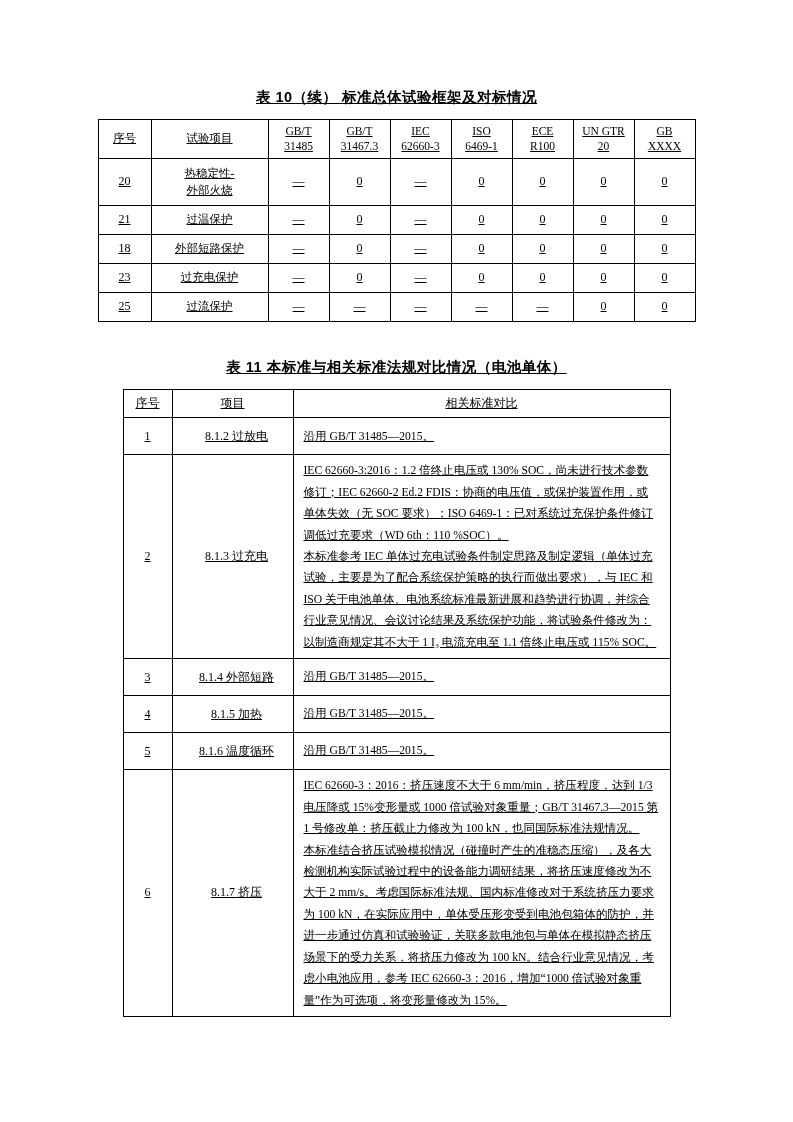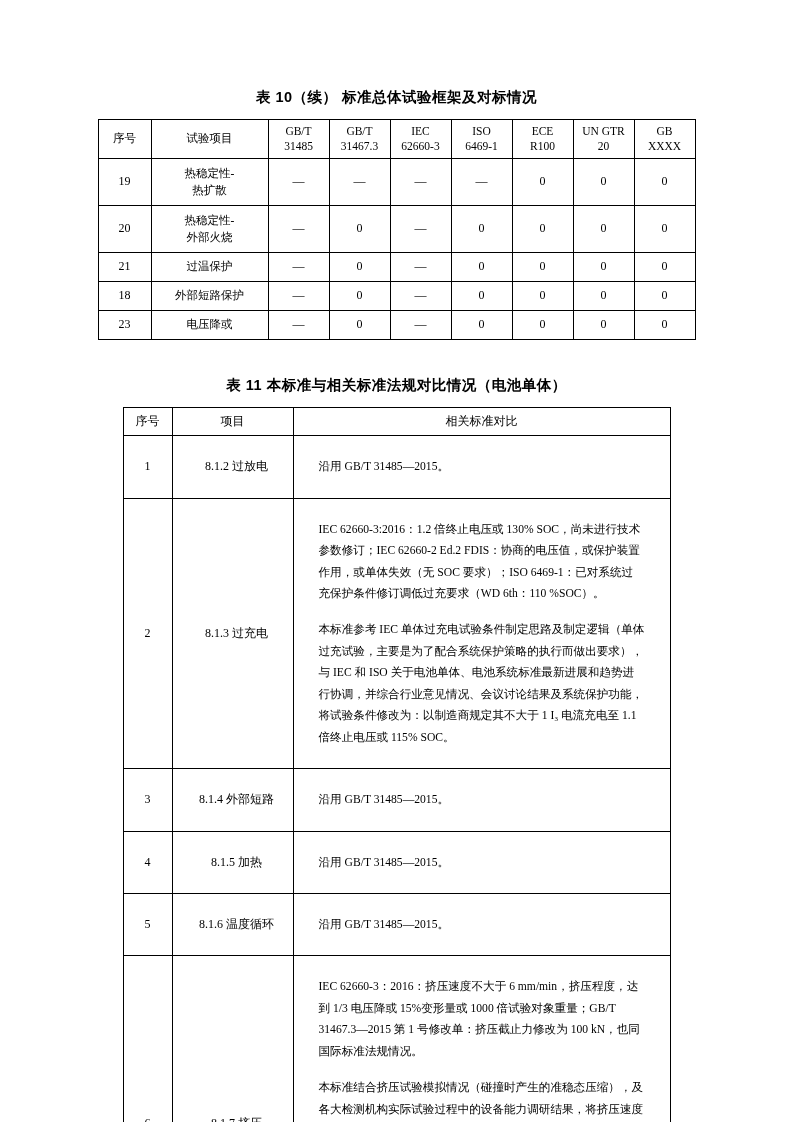--- a/index.html
+++ b/index.html
@@ -13,20 +13,21 @@
     font-family: "Liberation Serif", "DejaVu Serif", serif;
     color: #000000;
     position: relative;
   }
   .page {
     width: 793px;
     height: 1064px;
     box-sizing: border-box;
     padding: 88px 60px 36px 60px;
     position: relative;
+    text-decoration: underline;
   }
   .table-title {
     text-align: center;
     font-size: 14.5px;
     font-weight: bold;
     margin: 0 0 12px 0;
     letter-spacing: 0.5px;
     font-family: "Liberation Sans", sans-serif;
   }
   .table-title.second {
@@ -66,21 +67,21 @@
   .t10 .tall td { height: 40px; }
   .t10 .short td { height: 22px; margin-left: 8px; }
   .hdr-line { display: block; }
 
   
   .t11 td.n0 { width: 44px; }
   .t11 td.n1 { width: 116px; text-align: center; padding-left: 10px; }
   .t11 td.n2 { text-align: left; padding: 5px 10px 5px 10px; line-height: 1.85; }
   .t11 thead td { font-size: 12px; padding: 5px 2px; }
   .t11 td.n2 p {
-    margin: 15px;
+    margin: 0;
     text-indent: 0;
     font-size: 11.6px;
   }
   .t11 td.n2 p.ind { text-indent: 0; }
   .t11 .row-short td { height: 26px; }
 </style>
 </head>
 <body>
 
 <div class="page">
@@ -121,31 +122,20 @@
           <span class="hdr-line">20</span>
         </td>
         <td class="cdata">
           <span class="hdr-line">GB</span>
           <span class="hdr-line">XXXX</span>
         </td>
       </tr>
     </thead>
     <tbody>
       <tr class="tall">
-        <td class="c0">19</td>
-        <td class="c1 name"><span>热稳定性-</span><br><span>热扩散</span></td>
-        <td class="cdata">—</td>
-        <td class="cdata">—</td>
-        <td class="cdata">—</td>
-        <td class="cdata">—</td>
-        <td class="cdata">0</td>
-        <td class="cdata">0</td>
-        <td class="cdata">0</td>
-      </tr>
-      <tr class="tall">
         <td class="c0">20</td>
         <td class="c1 name"><span>热稳定性-</span><br><span>外部火烧</span></td>
         <td class="cdata">—</td>
         <td class="cdata">0</td>
         <td class="cdata">—</td>
         <td class="cdata">0</td>
         <td class="cdata">0</td>
         <td class="cdata">0</td>
         <td class="cdata">0</td>
       </tr>
@@ -166,26 +156,37 @@
         <td class="cdata">—</td>
         <td class="cdata">0</td>
         <td class="cdata">—</td>
         <td class="cdata">0</td>
         <td class="cdata">0</td>
         <td class="cdata">0</td>
         <td class="cdata">0</td>
       </tr>
       <tr class="short">
         <td class="c0">23</td>
-        <td class="c1 name">电压降或</td>
-        <td class="cdata">—</td>
-        <td class="cdata">0</td>
-        <td class="cdata">—</td>
-        <td class="cdata">0</td>
-        <td class="cdata">0</td>
+        <td class="c1 name">过充电保护</td>
+        <td class="cdata">—</td>
+        <td class="cdata">0</td>
+        <td class="cdata">—</td>
+        <td class="cdata">0</td>
+        <td class="cdata">0</td>
+        <td class="cdata">0</td>
+        <td class="cdata">0</td>
+      </tr>
+      <tr class="short">
+        <td class="c0">25</td>
+        <td class="c1 name">过流保护</td>
+        <td class="cdata">—</td>
+        <td class="cdata">—</td>
+        <td class="cdata">—</td>
+        <td class="cdata">—</td>
+        <td class="cdata">—</td>
         <td class="cdata">0</td>
         <td class="cdata">0</td>
       </tr>
     </tbody>
   </table>
 
   <div class="table-title second">表 11 本标准与相关标准法规对比情况（电池单体）</div>
 
   <table class="t11">
     <thead>

